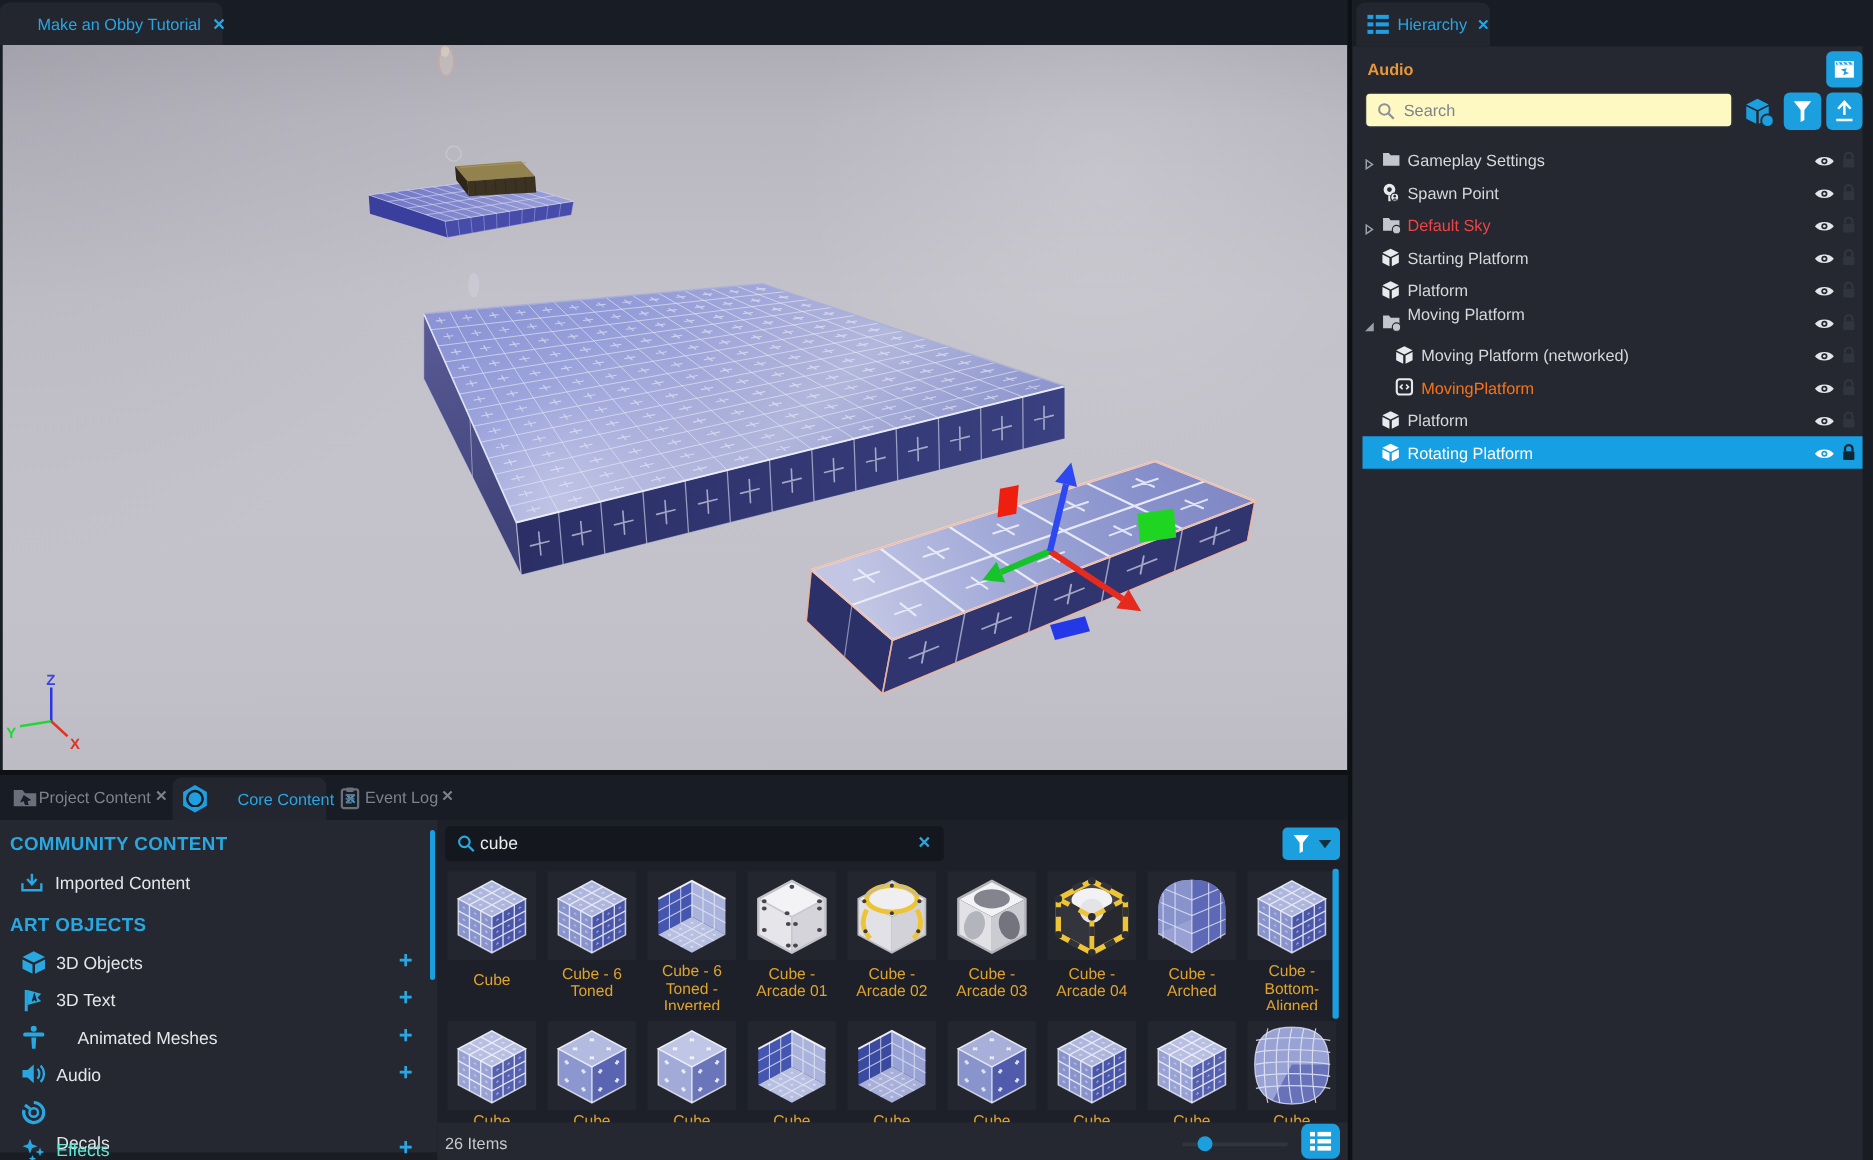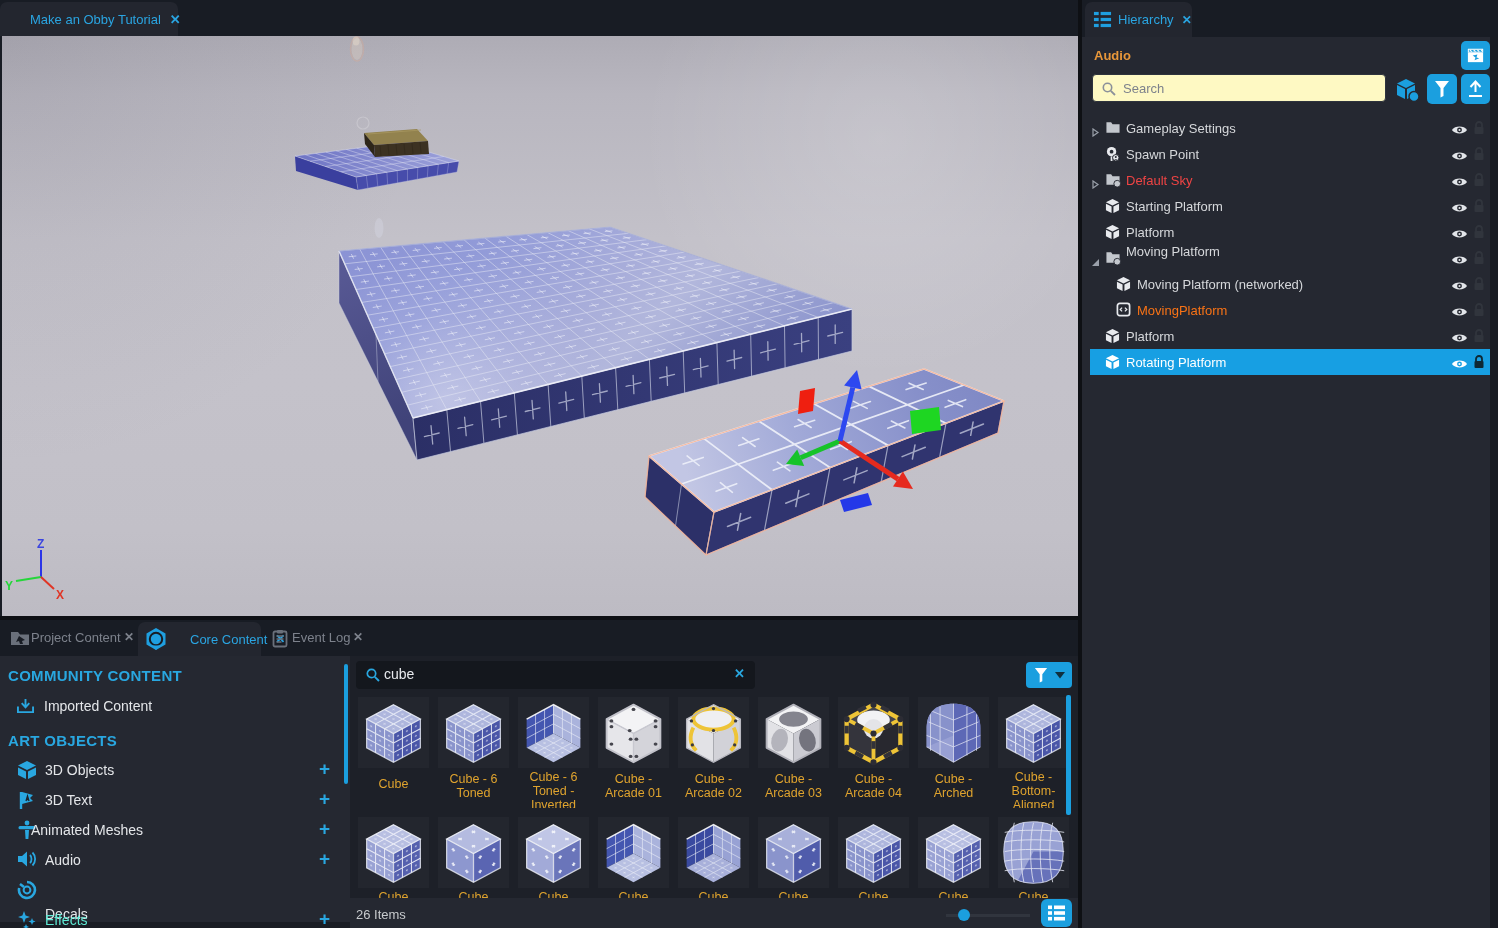--- a/index.html
+++ b/index.html
@@ -401,21 +401,21 @@
         </svg></div>
       <div class="abs" style="left:45px;top:172px;color:#e4e6e9;font-size:14px;">3D Text</div>
       <div class="abs" style="left:319px;top:168px;color:#29a7e0;font-size:19px;font-weight:bold;">+</div>
       <div class="abs" style="left:17px;top:200px;"><svg width="20" height="20" viewBox="0 0 20 20">
           <g fill="#29a7e0">
             <circle cx="10" cy="3" r="2.4"></circle>
             <rect x="1.5" y="6" width="17" height="3.2" rx="1.5"></rect>
             <path d="M8 10 L12 10 L11.4 19 L8.6 19 Z"></path>
           </g>
         </svg></div>
-      <div class="abs" style="left:31px;top:202px;color:#e4e6e9;font-size:14px;">Animated Meshes</div>
+      <div class="abs" style="left:62px;top:202px;color:#e4e6e9;font-size:14px;">Animated Meshes</div>
       <div class="abs" style="left:319px;top:198px;color:#29a7e0;font-size:19px;font-weight:bold;">+</div>
       <div class="abs" style="left:17px;top:230px;"><svg width="20" height="18" viewBox="0 0 20 18">
           <path fill="#29a7e0" d="M1 6 L5 6 L10 1.5 L10 16.5 L5 12 L1 12 Z"></path>
           <path d="M13 5 C15 7 15 11 13 13 M15.5 2.5 C19 6 19 12 15.5 15.5" stroke="#29a7e0" stroke-width="1.8" fill="none"></path>
         </svg></div>
       <div class="abs" style="left:45px;top:232px;color:#e4e6e9;font-size:14px;">Audio</div>
       <div class="abs" style="left:319px;top:228px;color:#29a7e0;font-size:19px;font-weight:bold;">+</div>
       <div class="abs" style="left:17px;top:260px;"><svg width="20" height="20" viewBox="0 0 20 20">
           <path d="M10 2 A8 8 0 1 1 2.2 8" stroke="#29a7e0" stroke-width="2.6" fill="none"></path>
           <circle cx="10" cy="10" r="3.4" fill="none" stroke="#29a7e0" stroke-width="2"></circle>

